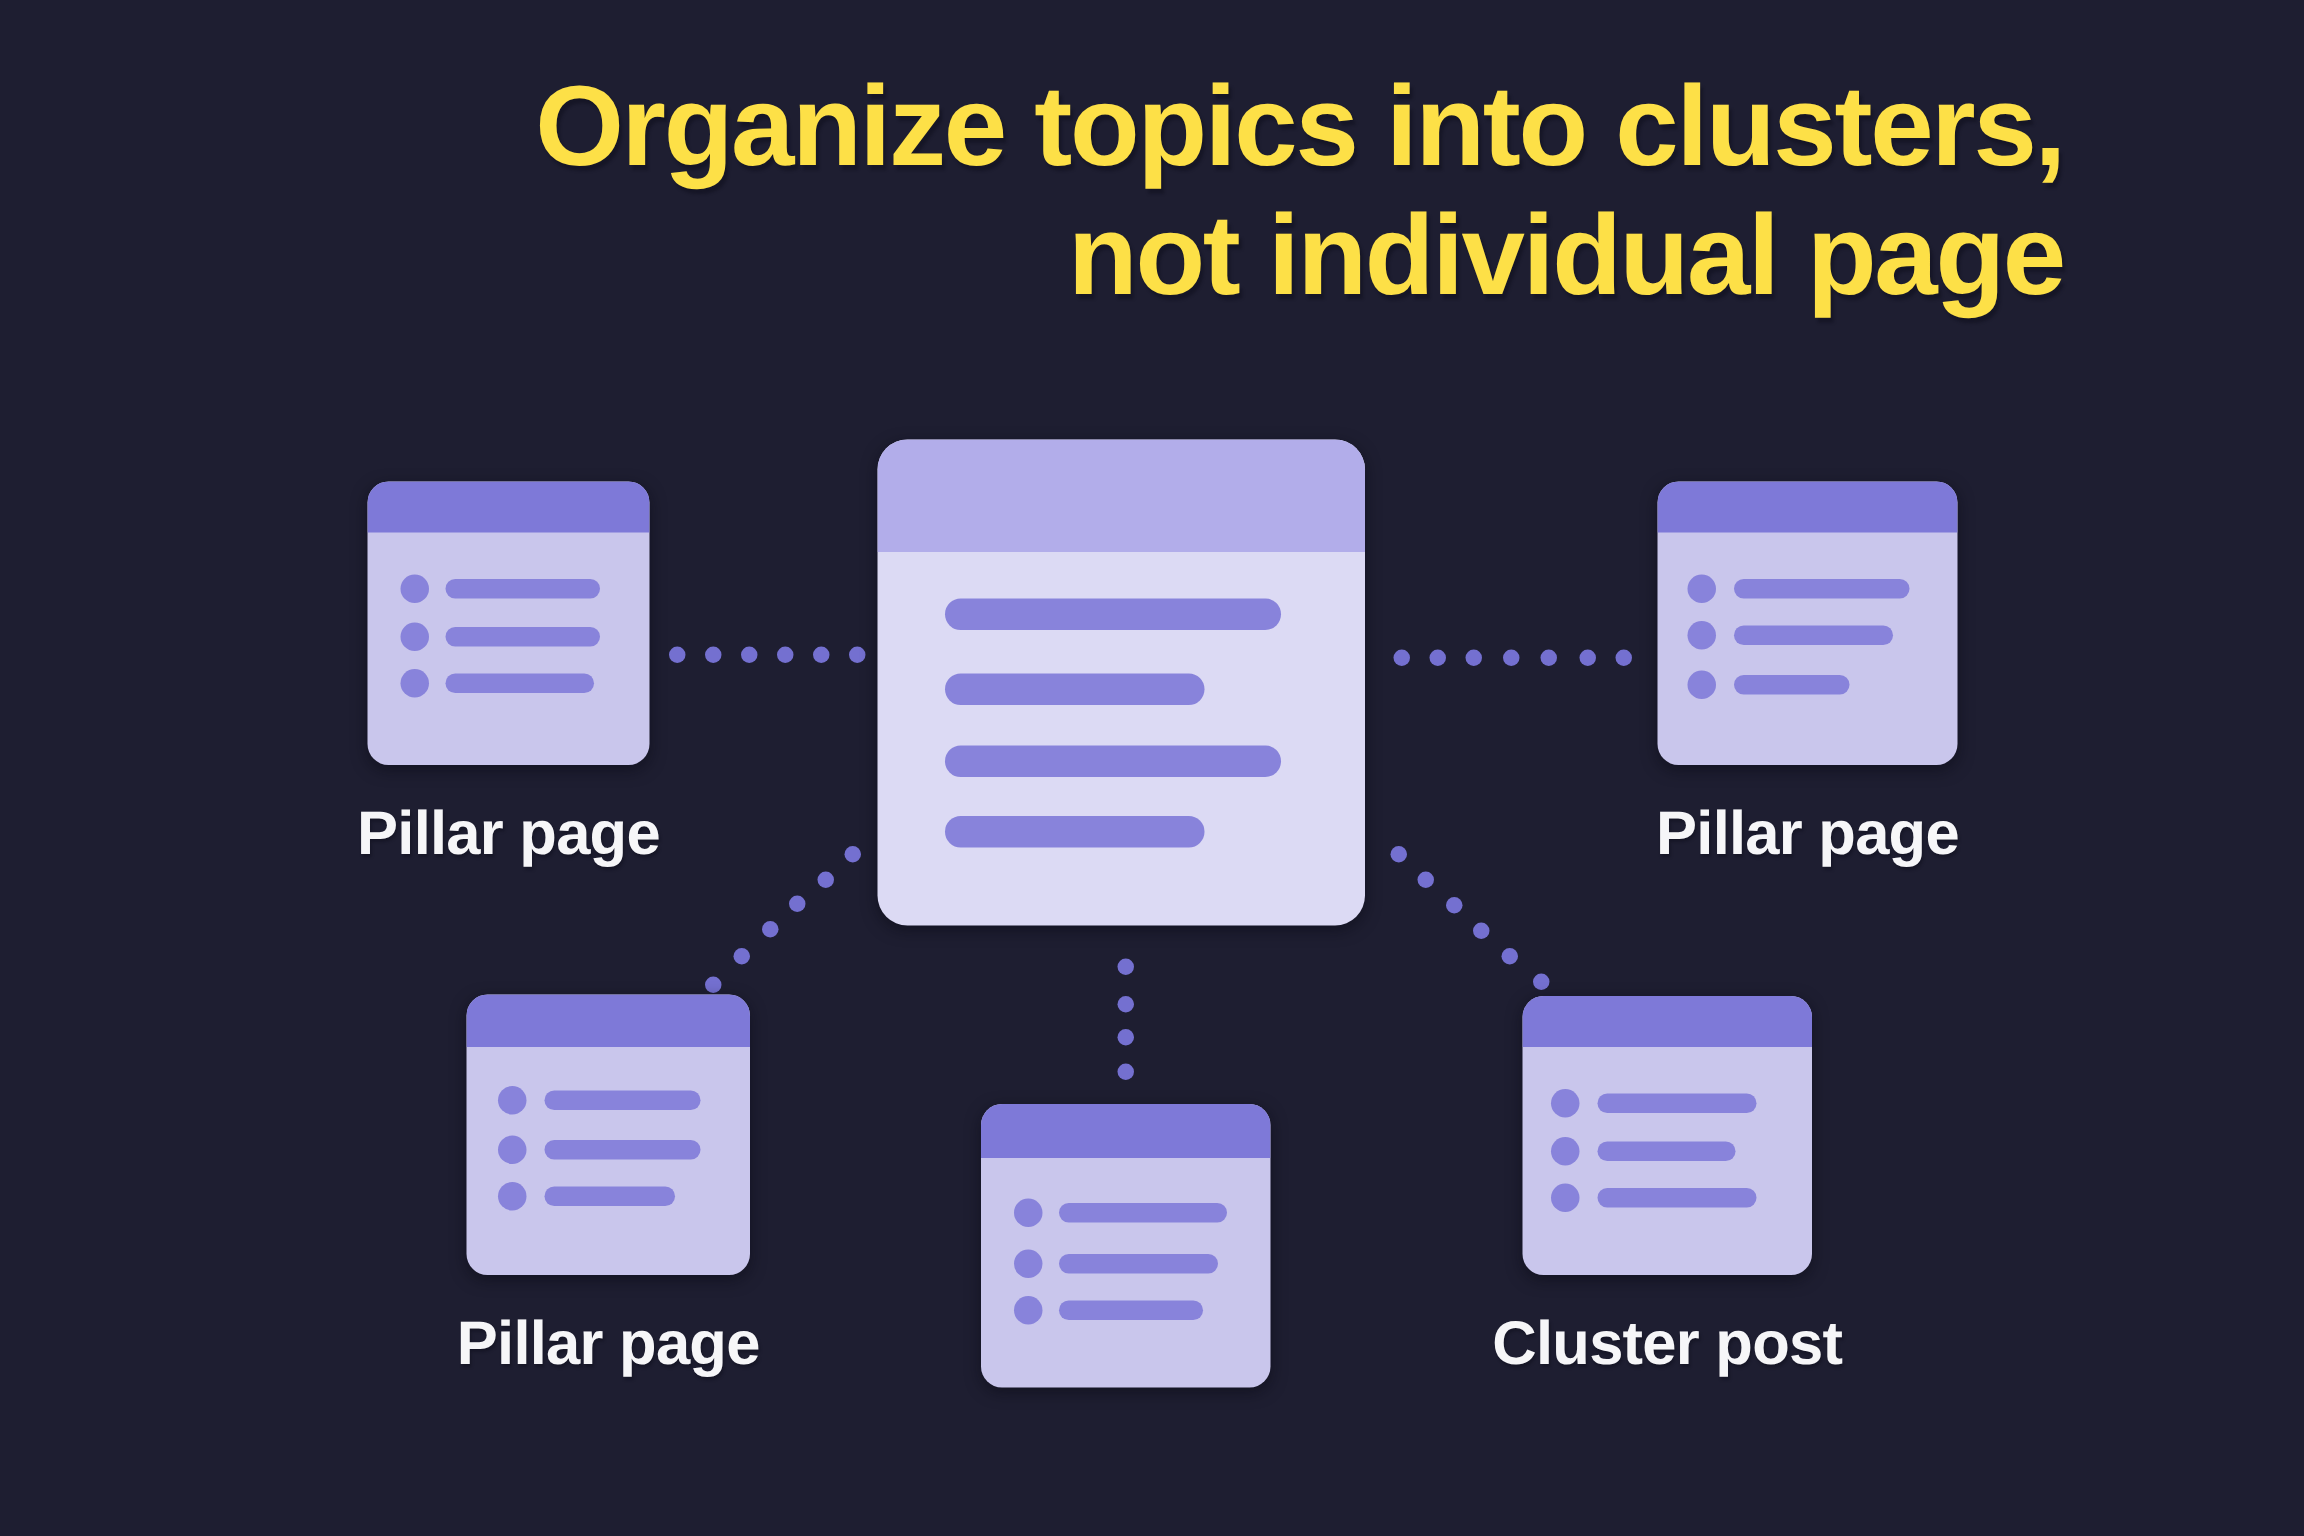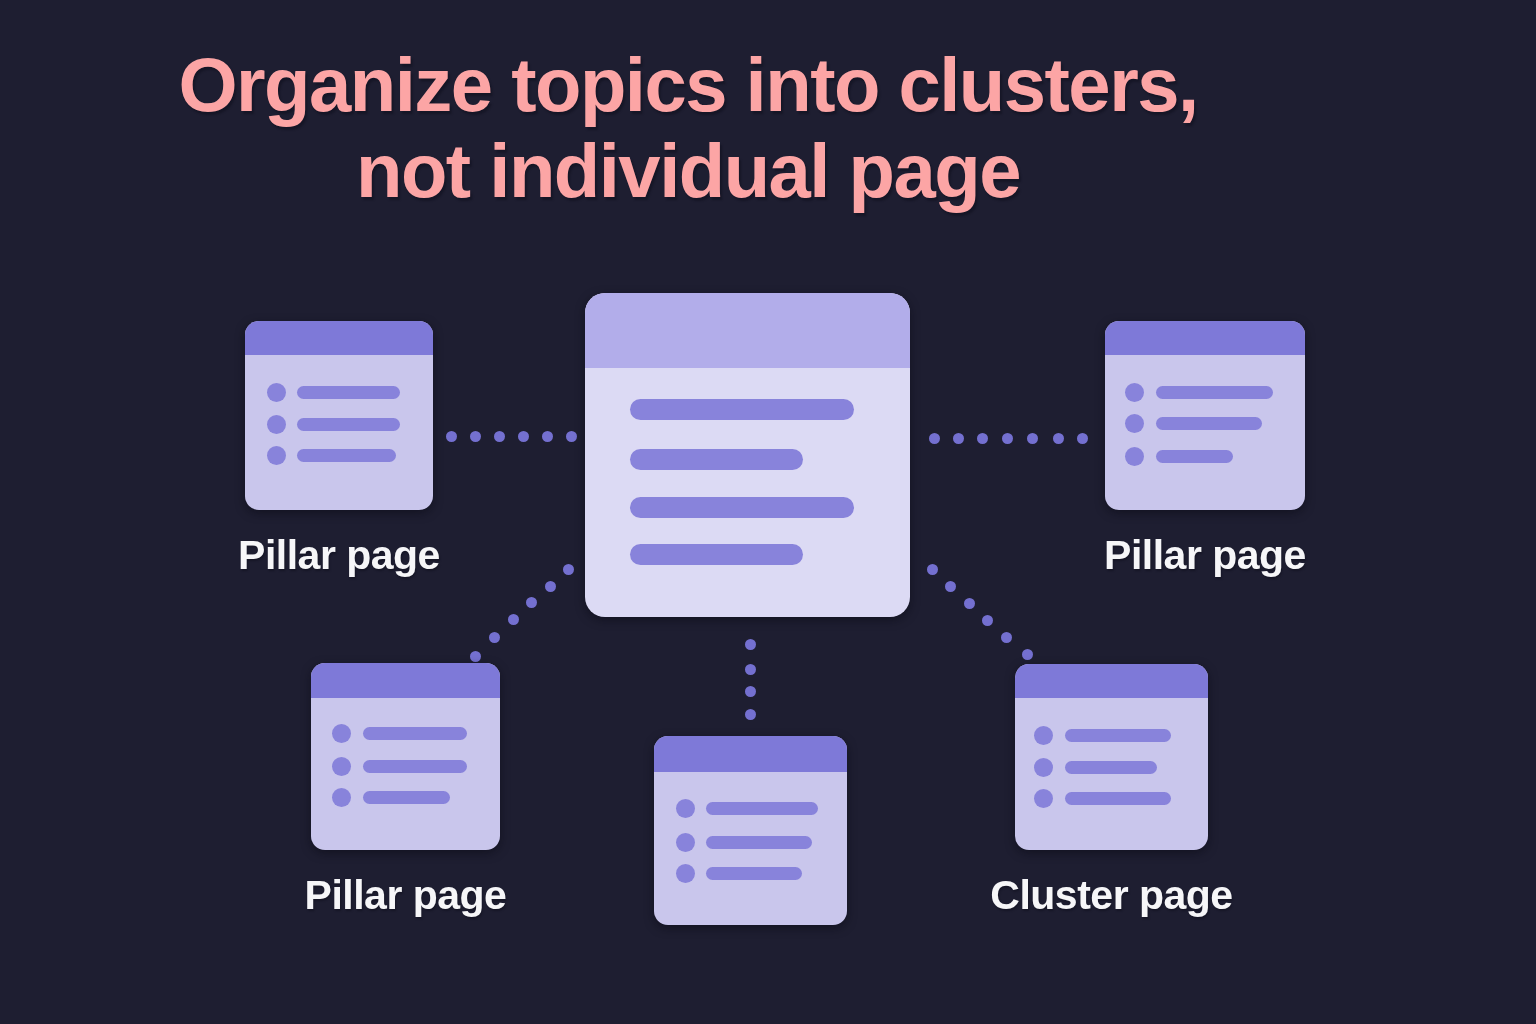--- a/index.html
+++ b/index.html
@@ -14,22 +14,22 @@
     height: 1024px;
     background: #1e1e31;
     overflow: hidden;
   }
   .title {
     position: absolute;
     top: 42px;
     left: 0;
     width: 1376px;
     margin: 0;
-    text-align: center;
-    color: #fca5a5;
+    text-align: right;
+    color: #fde047;
     font-size: 76px;
     font-weight: 700;
     letter-spacing: -1.5px;
     line-height: 86px;
     text-shadow: 2px 3px 2px rgba(10,10,20,0.35);
   }
   .card {
     position: absolute;
     overflow: hidden;
     box-shadow: 0 3px 10px rgba(8,8,18,0.5);
@@ -165,21 +165,21 @@
       </div>
       <div class="card small" style="left: 1015px; top: 664px; width: 193px; height: 186px;">
         <div class="card-header" style="height: 34px;"></div>
         <div class="bullet" style="left: 18.5px; top: 61.5px;"></div>
         <div class="bar" style="left: 50px; top: 64.5px; width: 106px; height: 13px;"></div>
         <div class="bullet" style="left: 18.5px; top: 93.5px;"></div>
         <div class="bar" style="left: 50px; top: 96.5px; width: 92px; height: 13px;"></div>
         <div class="bullet" style="left: 18.5px; top: 124.5px;"></div>
         <div class="bar" style="left: 50px; top: 127.5px; width: 106px; height: 13px;"></div>
       </div>
-      <div class="card-label" style="left: 961.5px; top: 870px;">Cluster page</div>
+      <div class="card-label" style="left: 961.5px; top: 870px;">Cluster post</div>
       <div class="card large" style="left: 585px; top: 293px; width: 325px; height: 324px;">
         <div class="card-header" style="height: 75px;"></div>
         <div class="bar" style="left: 45px; top: 105.5px; width: 224px; height: 21px;"></div>
         <div class="bar" style="left: 45px; top: 155.5px; width: 173px; height: 21px;"></div>
         <div class="bar" style="left: 45px; top: 203.5px; width: 224px; height: 21px;"></div>
         <div class="bar" style="left: 45px; top: 250.5px; width: 173px; height: 21px;"></div>
       </div>
     </div>
 </div>
 

